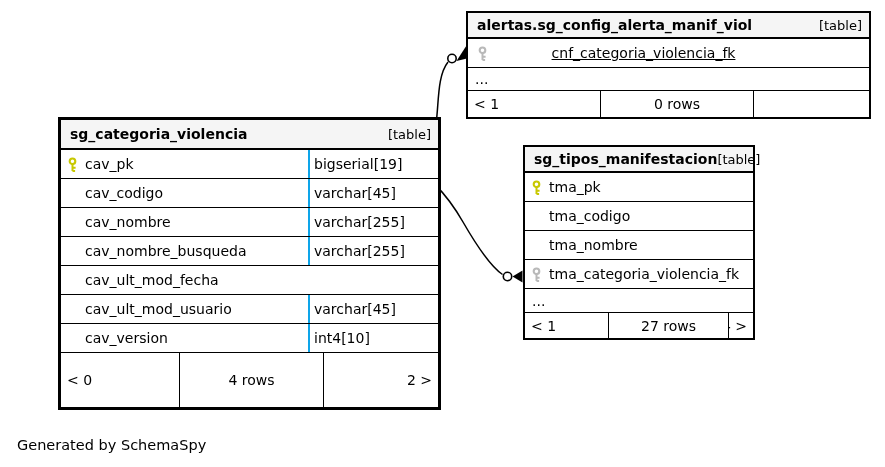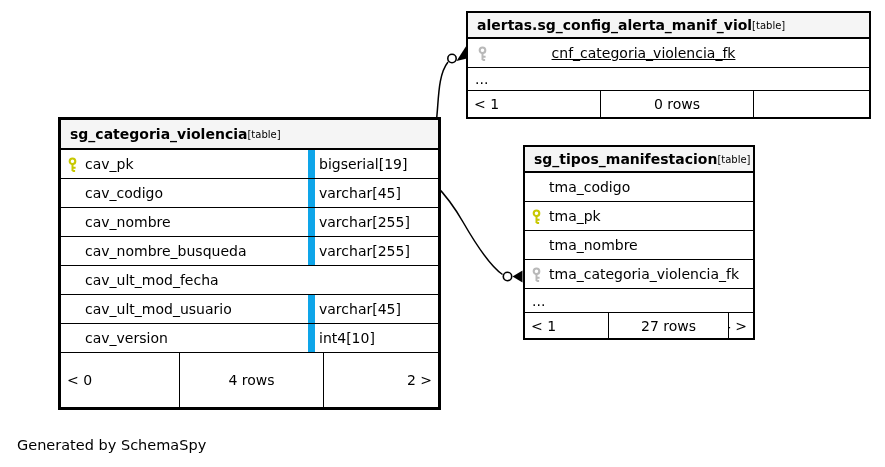--- a/index.html
+++ b/index.html
@@ -18,47 +18,47 @@
     background: #fff;
     border: 2px solid #000;
     display: flex;
     flex-direction: column;
   }
   .tbl.main { border-width: 3px; margin-left: 41px; }
 
   .hdr {
     background: var(--header-bg, #f5f5f5);
     display: flex;
-    justify-content: flex-start;
+    justify-content: space-between;
     align-items: center;
     padding: 0 7px 0 9px;
     border-bottom: 2px solid #000;
     height: 26px;
     flex: none;
   }
   .tbl.main .hdr { height: 30px; }
   .hdr .title { font-weight: bold; font-size: 14px; white-space: nowrap; }
-  .hdr .tag { font-weight: normal; font-size: 10px; white-space: nowrap; }
+  .hdr .tag { font-weight: normal; font-size: 13px; white-space: nowrap; }
 
   .row {
     display: flex;
     align-items: center;
     height: 29px;
     border-bottom: 1px solid #000;
     font-size: 14px;
     flex: none;
     white-space: nowrap;
   }
   .row:last-of-type { border-bottom: 1px solid #000; }
 
   .namecell { display: flex; align-items: center; height: 100%; padding-left: 6px; overflow: hidden; }
   .tbl.main .namecell { width: 247px; flex: none; }
   .typecell {
     flex: 1; height: 100%;
-    border-left: 7px solid #0ea5e9;
+    border-left: 2px solid #0ea5e9;
     display: flex; align-items: center;
     padding-left: 4px;
     font-size: 14px;
     overflow: hidden;
   }
 
   .keyicon { flex: none; margin-right: 7px; display: inline-block; }
   .keyicon.pk { color: var(--pk-color, #c8c800); }
   .keyicon.fk { color: var(--fk-color, #b8b8b8); }
   .keyspacer { flex: none; width: 18px; height: 1px; }
@@ -202,38 +202,38 @@
 </div>
 
 <div class="tbl tbl3" style="left:523px; top:145px; width:232px; height:195px;">
   <div class="hdr">
     <span class="title">sg_tipos_manifestacion</span>
     <span class="tag">[table]</span>
   </div>
 
   <div class="row">
     <div class="namecell">
-        <span class="keyspacer"></span>
-      <span>tma_codigo</span>
-    </div>
-  </div>
-
-  <div class="row">
-    <div class="namecell">
       <svg class="keyicon pk" width="11" height="15" viewBox="0 0 11 15">
           <circle cx="5.5" cy="4.3" r="2.8" fill="none" stroke="currentColor" stroke-width="2.1"></circle>
           <path d="M5.5 7.1 L5.5 14 M5.5 10.8 L8.6 10.8 M5.5 13.9 L8.1 13.9" stroke="currentColor" stroke-width="2" fill="none"></path>
         </svg>
       <span>tma_pk</span>
     </div>
   </div>
 
   <div class="row">
     <div class="namecell">
         <span class="keyspacer"></span>
+      <span>tma_codigo</span>
+    </div>
+  </div>
+
+  <div class="row">
+    <div class="namecell">
+        <span class="keyspacer"></span>
       <span>tma_nombre</span>
     </div>
   </div>
 
   <div class="row">
     <div class="namecell">
       <svg class="keyicon fk" width="11" height="15" viewBox="0 0 11 15">
           <circle cx="5.5" cy="4.3" r="2.8" fill="none" stroke="currentColor" stroke-width="2.1"></circle>
           <path d="M5.5 7.1 L5.5 14 M5.5 10.8 L8.6 10.8 M5.5 13.9 L8.1 13.9" stroke="currentColor" stroke-width="2" fill="none"></path>
         </svg>

